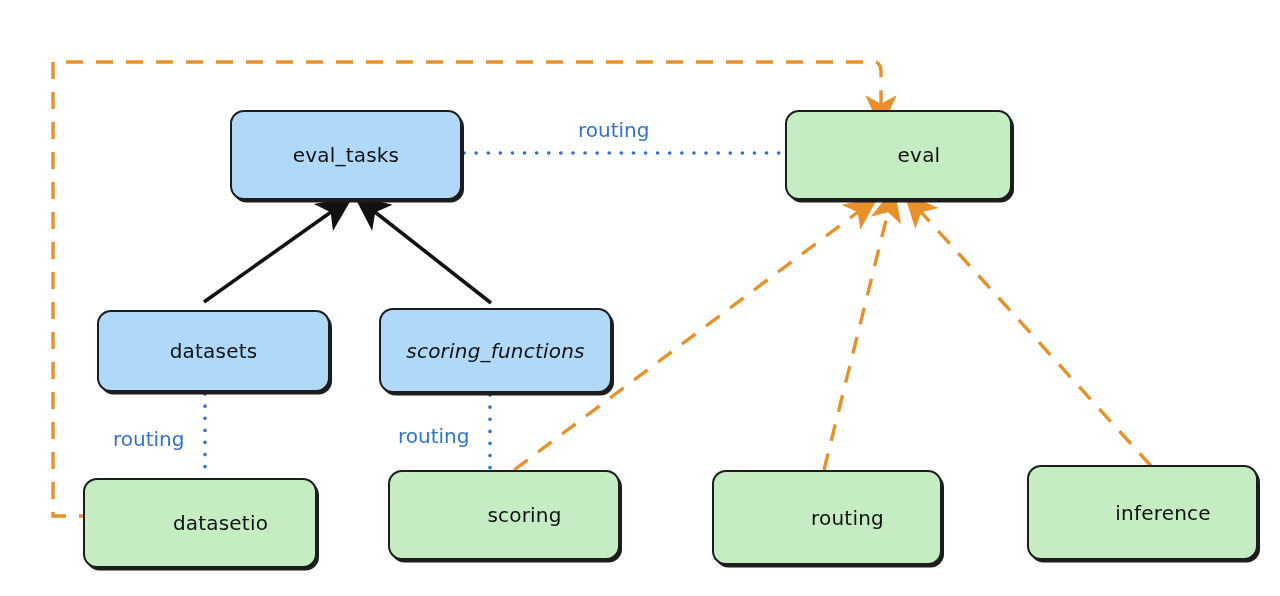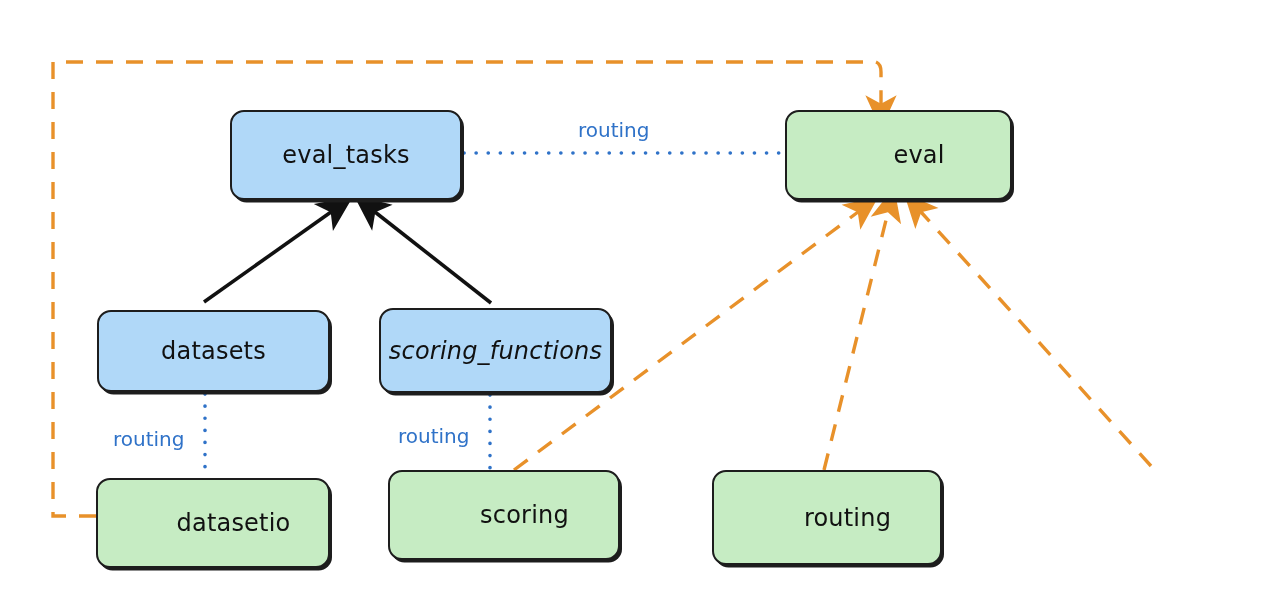--- a/index.html
+++ b/index.html
@@ -12,21 +12,21 @@
     font-family:"DejaVu Sans","Liberation Sans",sans-serif;
   }
   #wires{position:absolute;left:0;top:0;width:1280px;height:596px;}
   .node{
     position:absolute;
     box-sizing:border-box;
     display:flex;align-items:center;justify-content:center;
     border:2.6px solid #1d1d1d;
     border-radius:14px;
     color:#111111;
-    font-size:24px;
+    font-size:20px;
     letter-spacing:.2px;
     text-align:center;
     z-index:3;
     box-shadow:2.5px 3px 0 -0.5px #1d1d1d;
   }
   .node.blue{background:#b0d8f8;}
   .node.green{background:#c6ecc3;padding-left:41px;}
   .node .node-label{pointer-events:none;}
   .edge-label{
     position:absolute;
@@ -79,32 +79,35 @@
   </div>
 
   <div class="node blue" style="left:97px;top:310px;width:233px;height:82px;">
     <span class="node-label">datasets</span>
   </div>
 
   <div class="node blue" style="left:379px;top:308px;width:233px;height:85px;font-style:italic;">
     <span class="node-label">scoring_functions</span>
   </div>
 
-  <div class="node green" style="left:96px;top:478px;width:234px;height:90px;">
+  <div class="node green" style="left:83px;top:478px;width:234px;height:90px;">
     <span class="node-label">datasetio</span>
   </div>
 
   <div class="node green" style="left:388px;top:470px;width:232px;height:90px;">
     <span class="node-label">scoring</span>
   </div>
 
   <div class="node green" style="left:712px;top:470px;width:230px;height:95px;">
     <span class="node-label">routing</span>
   </div>
 
+  <div class="node green" style="left:1027px;top:465px;width:231px;height:95px;">
+    <span class="node-label">inference</span>
+  </div>
 
   <div class="edge-label" style="left:578px;top:118px;">routing</div>
 
   <div class="edge-label" style="left:113px;top:427px;">routing</div>
 
   <div class="edge-label" style="left:398px;top:424px;">routing</div>
 
 </div>
 
 </body></html>

